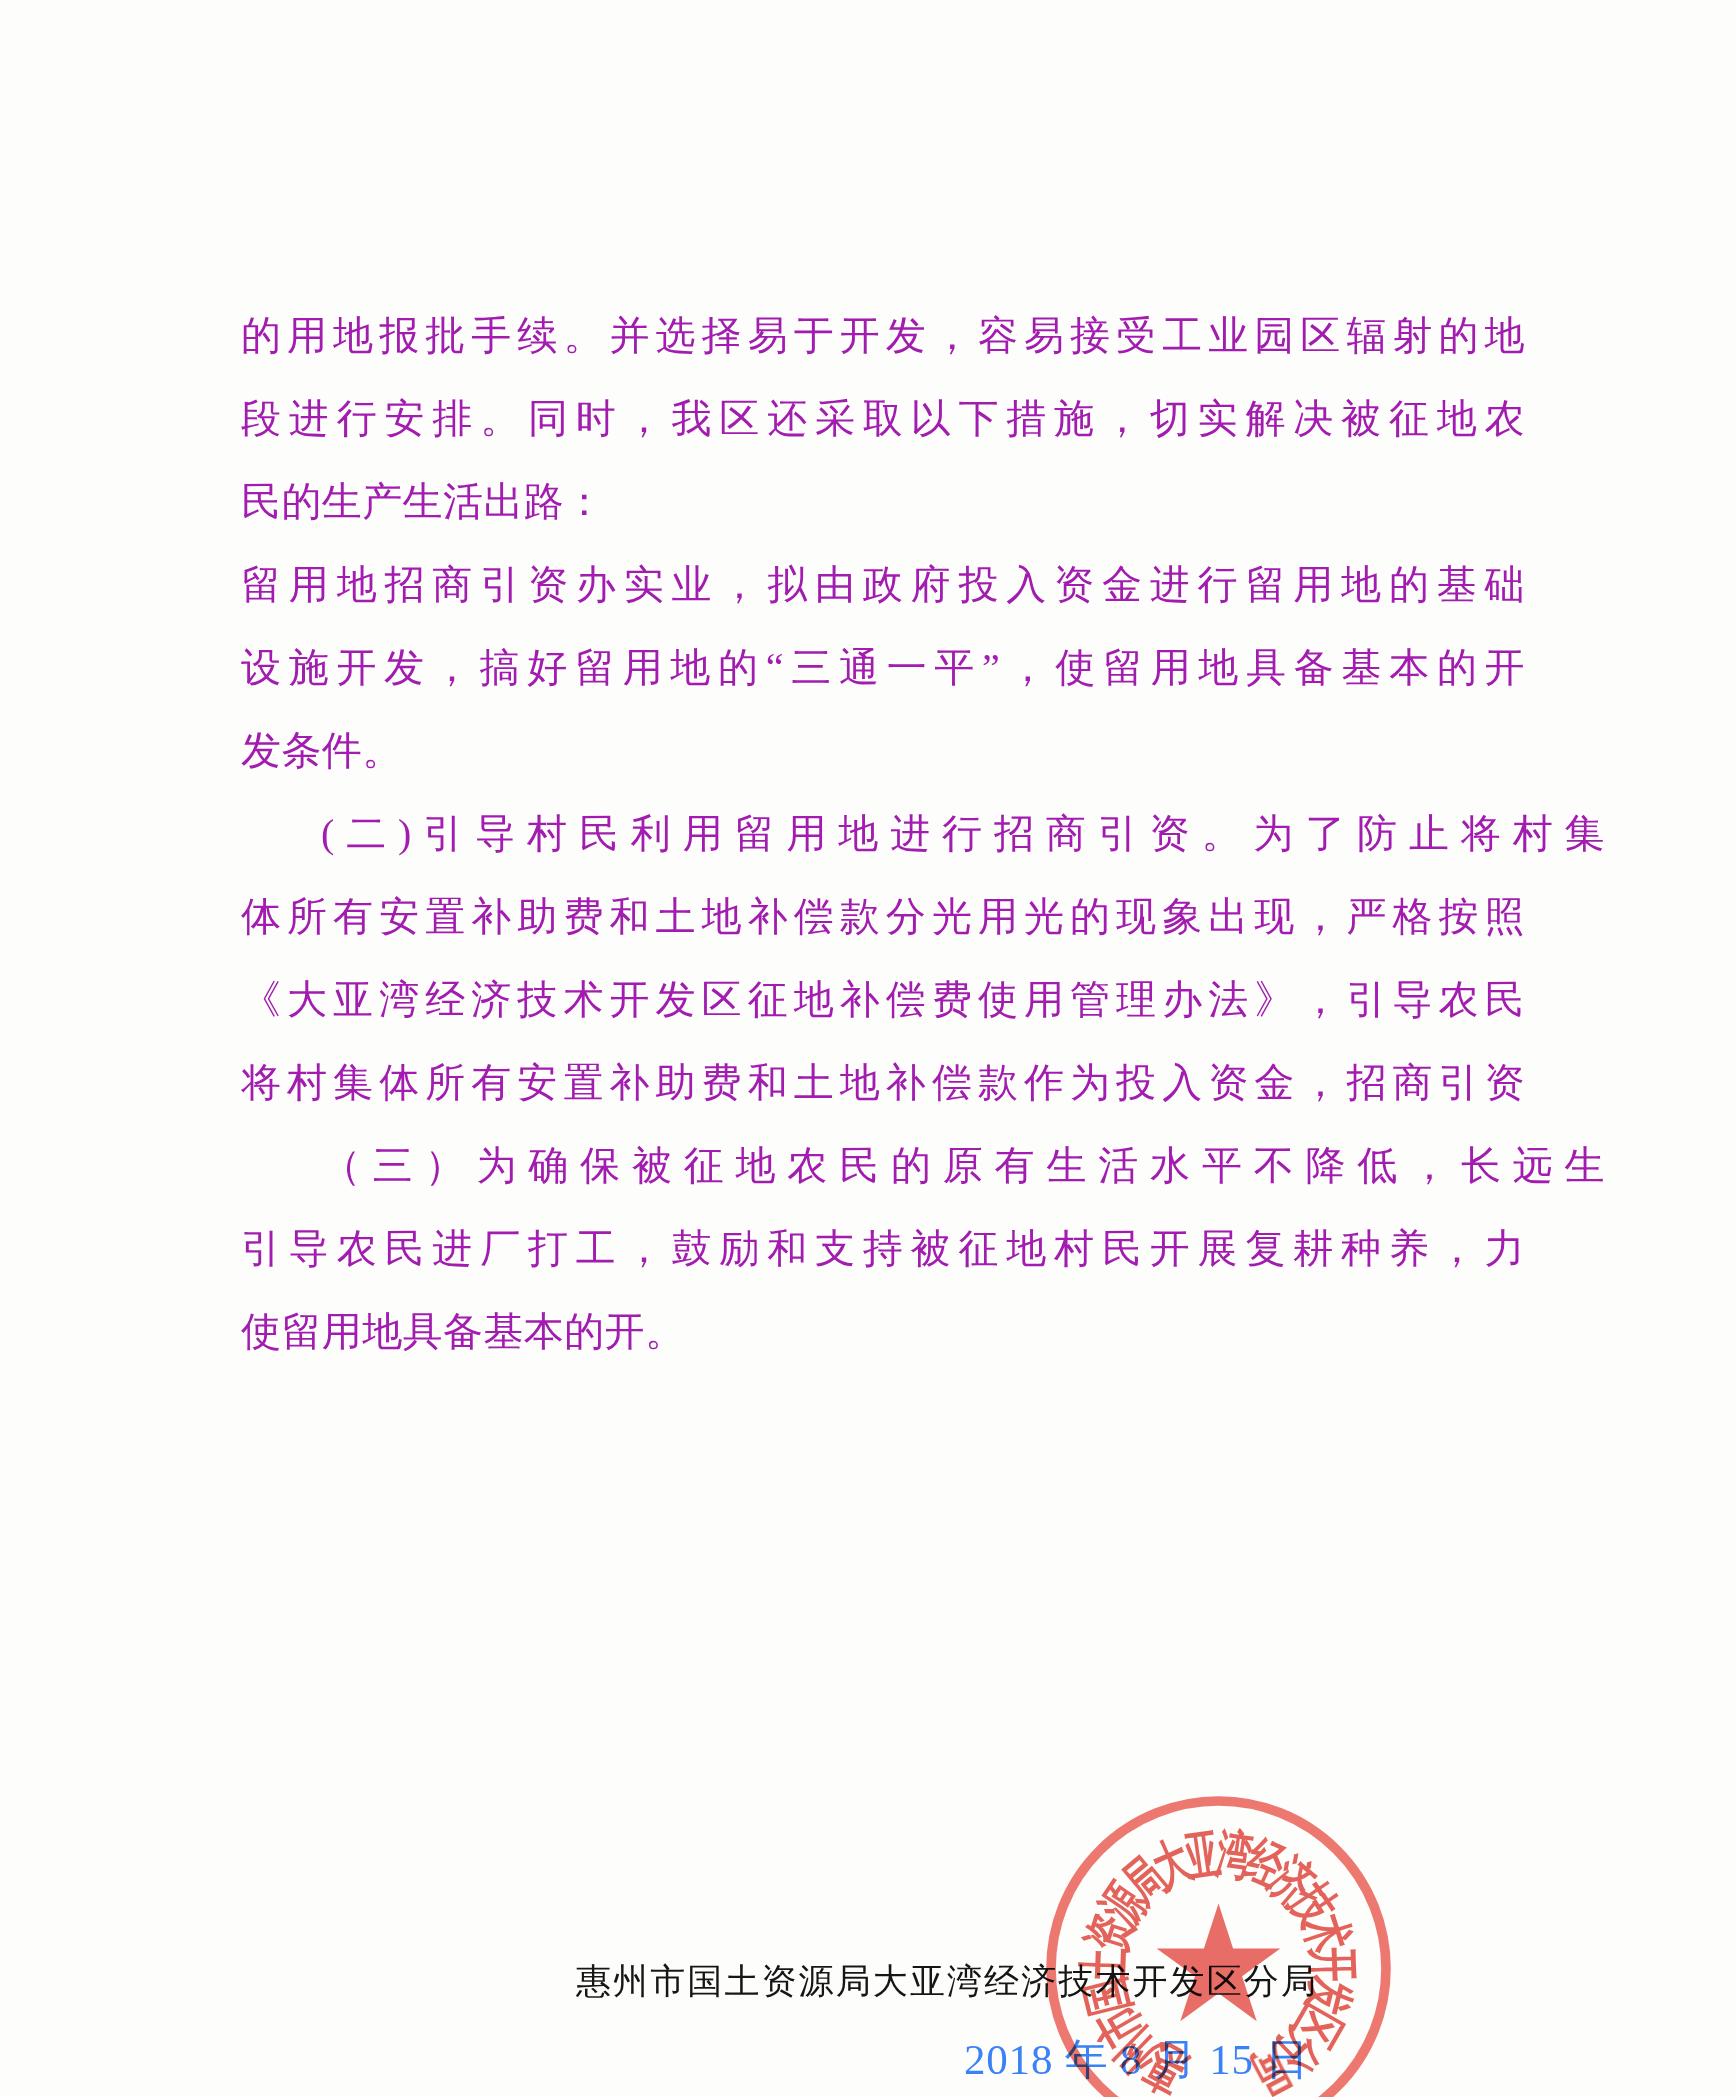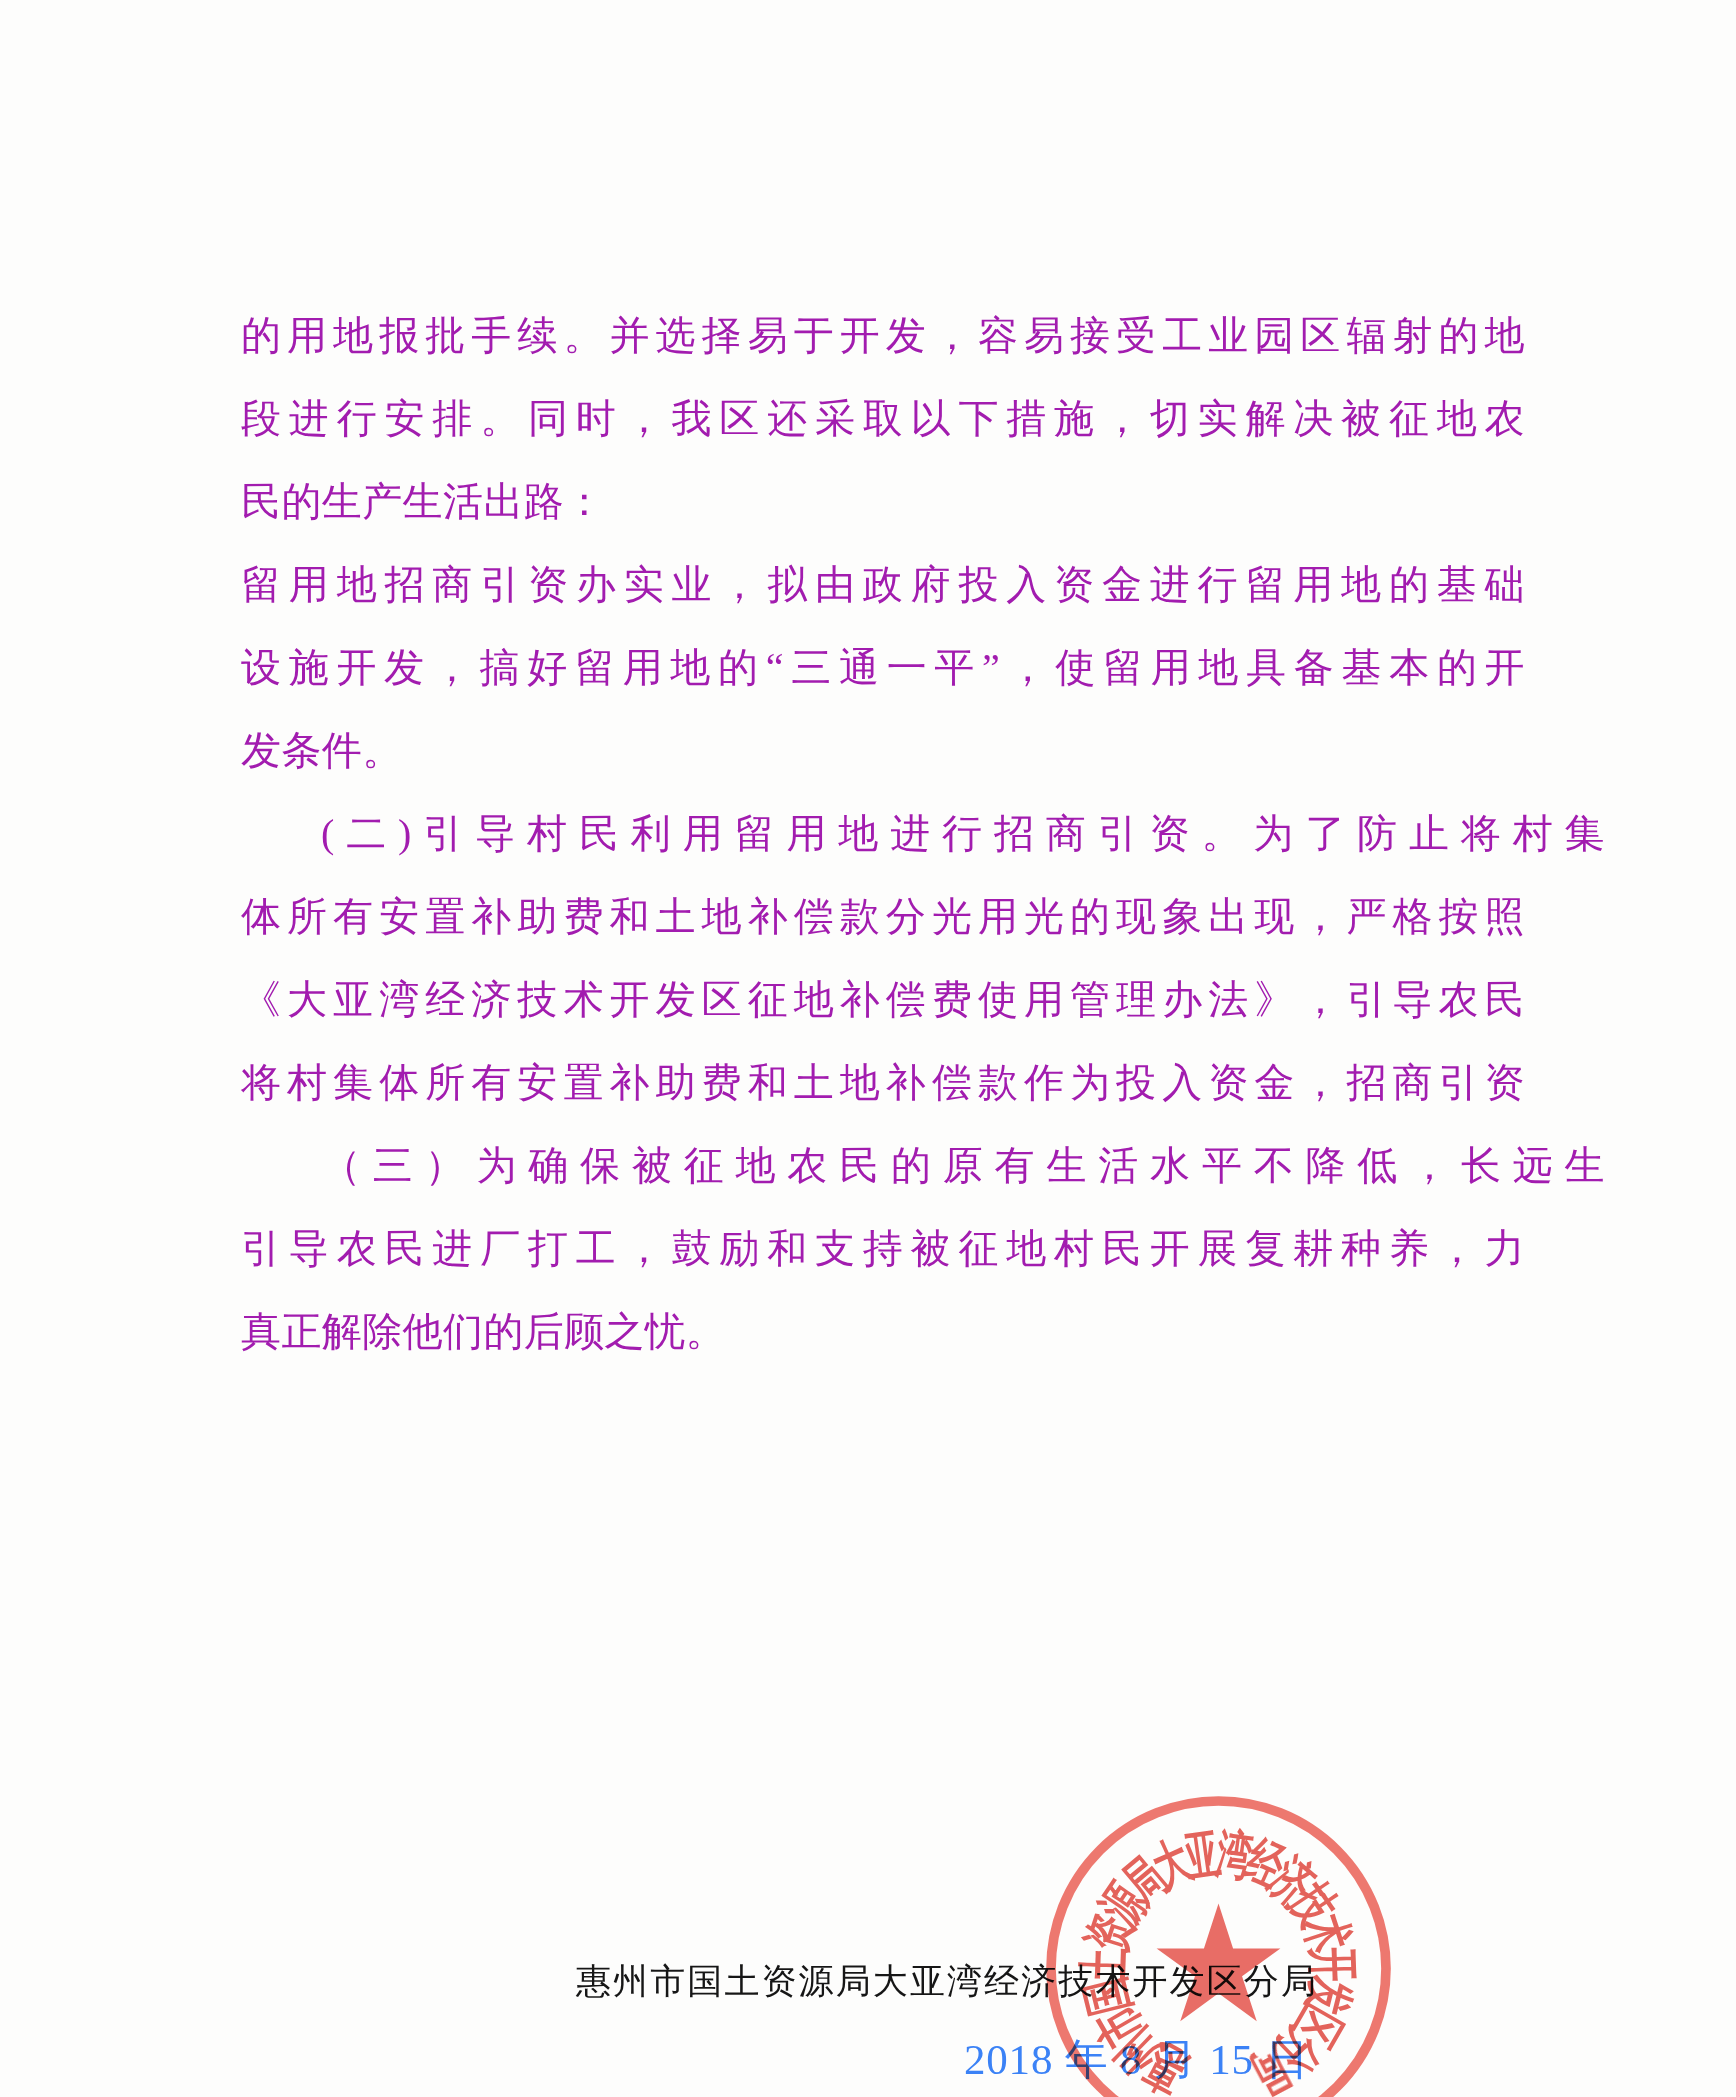--- a/index.html
+++ b/index.html
@@ -73,21 +73,21 @@
       <div class="doc-line" style="text-align-last: left;">民的生产生活出路：</div>
       <div class="doc-line">留用地招商引资办实业，拟由政府投入资金进行留用地的基础</div>
       <div class="doc-line">设施开发，搞好留用地的“三通一平”，使留用地具备基本的开</div>
       <div class="doc-line" style="text-align-last: left;">发条件。</div>
       <div class="doc-line" style="padding-left: 2em;">(二)引导村民利用留用地进行招商引资。为了防止将村集</div>
       <div class="doc-line">体所有安置补助费和土地补偿款分光用光的现象出现，严格按照</div>
       <div class="doc-line">《大亚湾经济技术开发区征地补偿费使用管理办法》，引导农民</div>
       <div class="doc-line">将村集体所有安置补助费和土地补偿款作为投入资金，招商引资</div>
       <div class="doc-line" style="padding-left: 2em;">（三）为确保被征地农民的原有生活水平不降低，长远生</div>
       <div class="doc-line">引导农民进厂打工，鼓励和支持被征地村民开展复耕种养，力</div>
-      <div class="doc-line" style="text-align-last: left;">真正解除他们的后顾之忧。</div>
+      <div class="doc-line" style="text-align-last: left;">使留用地具备基本的开。</div>
     </div>
 
   <div class="sig-org">惠州市国土资源局大亚湾经济技术开发区分局</div>
 
   <div class="sig-date">2018 年 8 月 15 日</div>
 
   <div class="seal">
     <svg viewBox="-430 -430 860 860" xmlns="http://www.w3.org/2000/svg">
       <circle cx="0" cy="0" r="399" fill="none" stroke="#ec5a50" stroke-width="23" opacity="0.88"></circle>
       <polygon fill="#e4473d" opacity="0.85" points="0,-155 34.7,-47.7 147.4,-47.9 56.1,18.2 91.1,125.4 0,59 -91.1,125.4 -56.1,18.2 -147.4,-47.9 -34.7,-47.7"></polygon>

